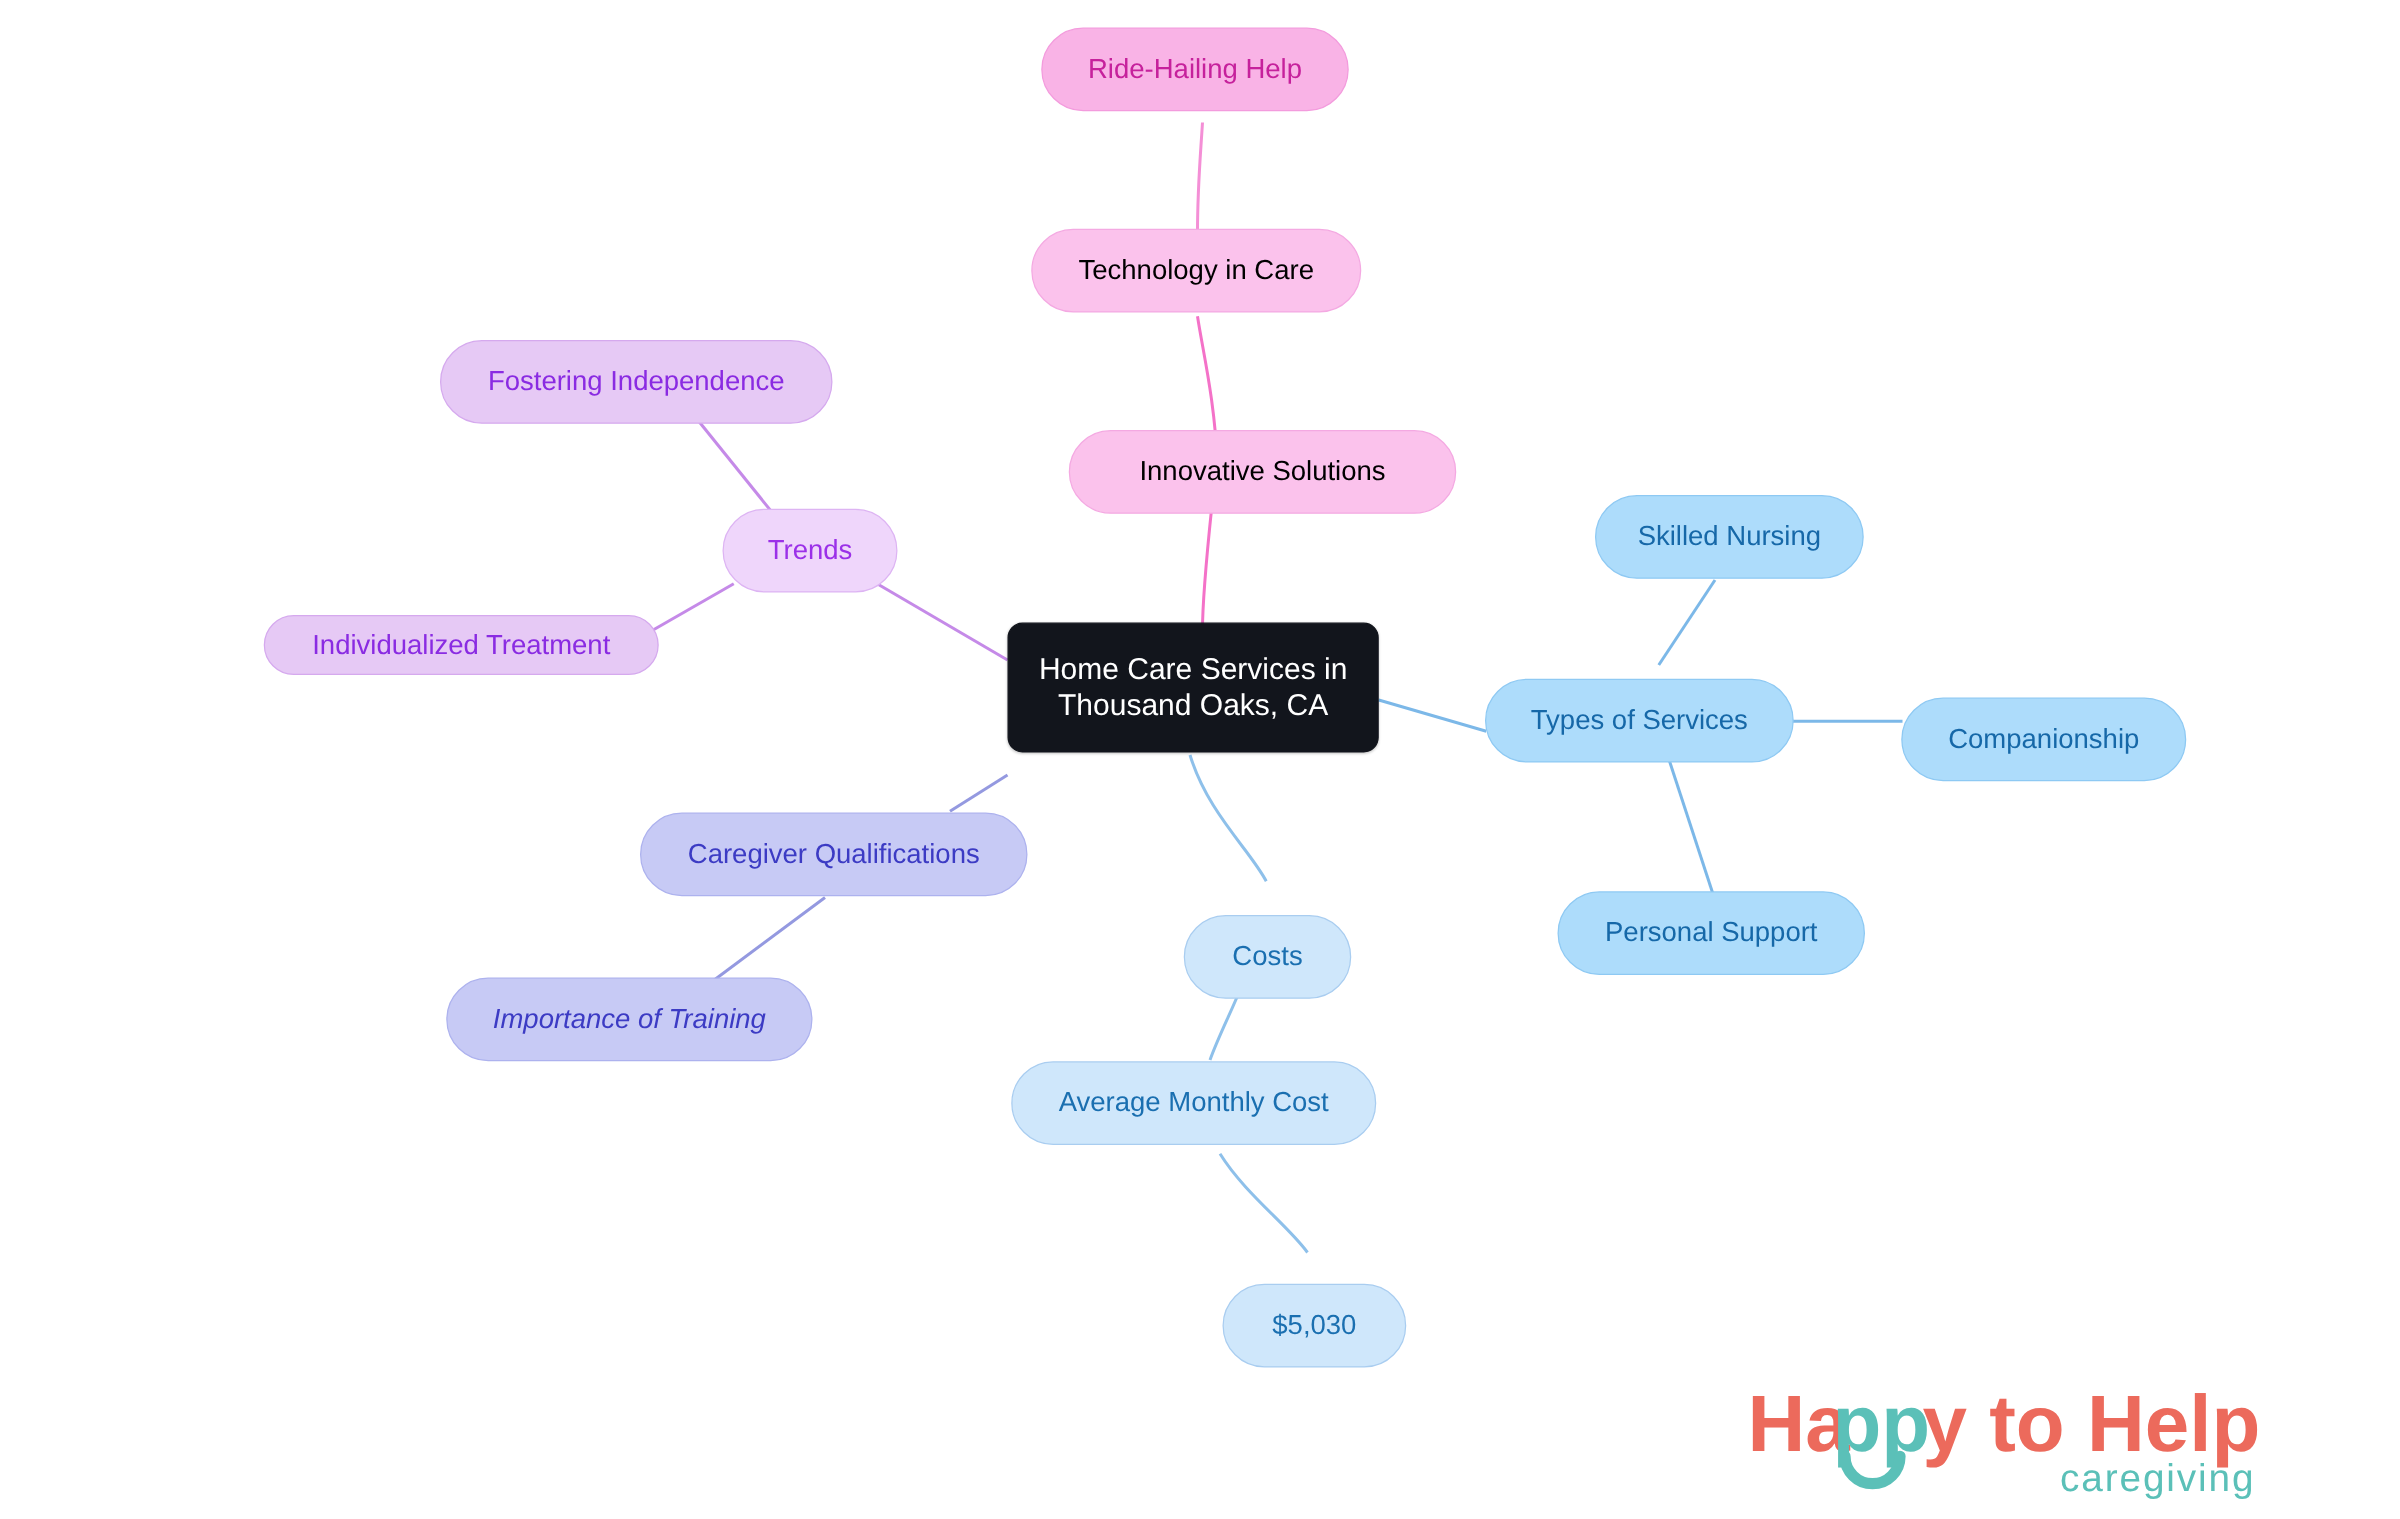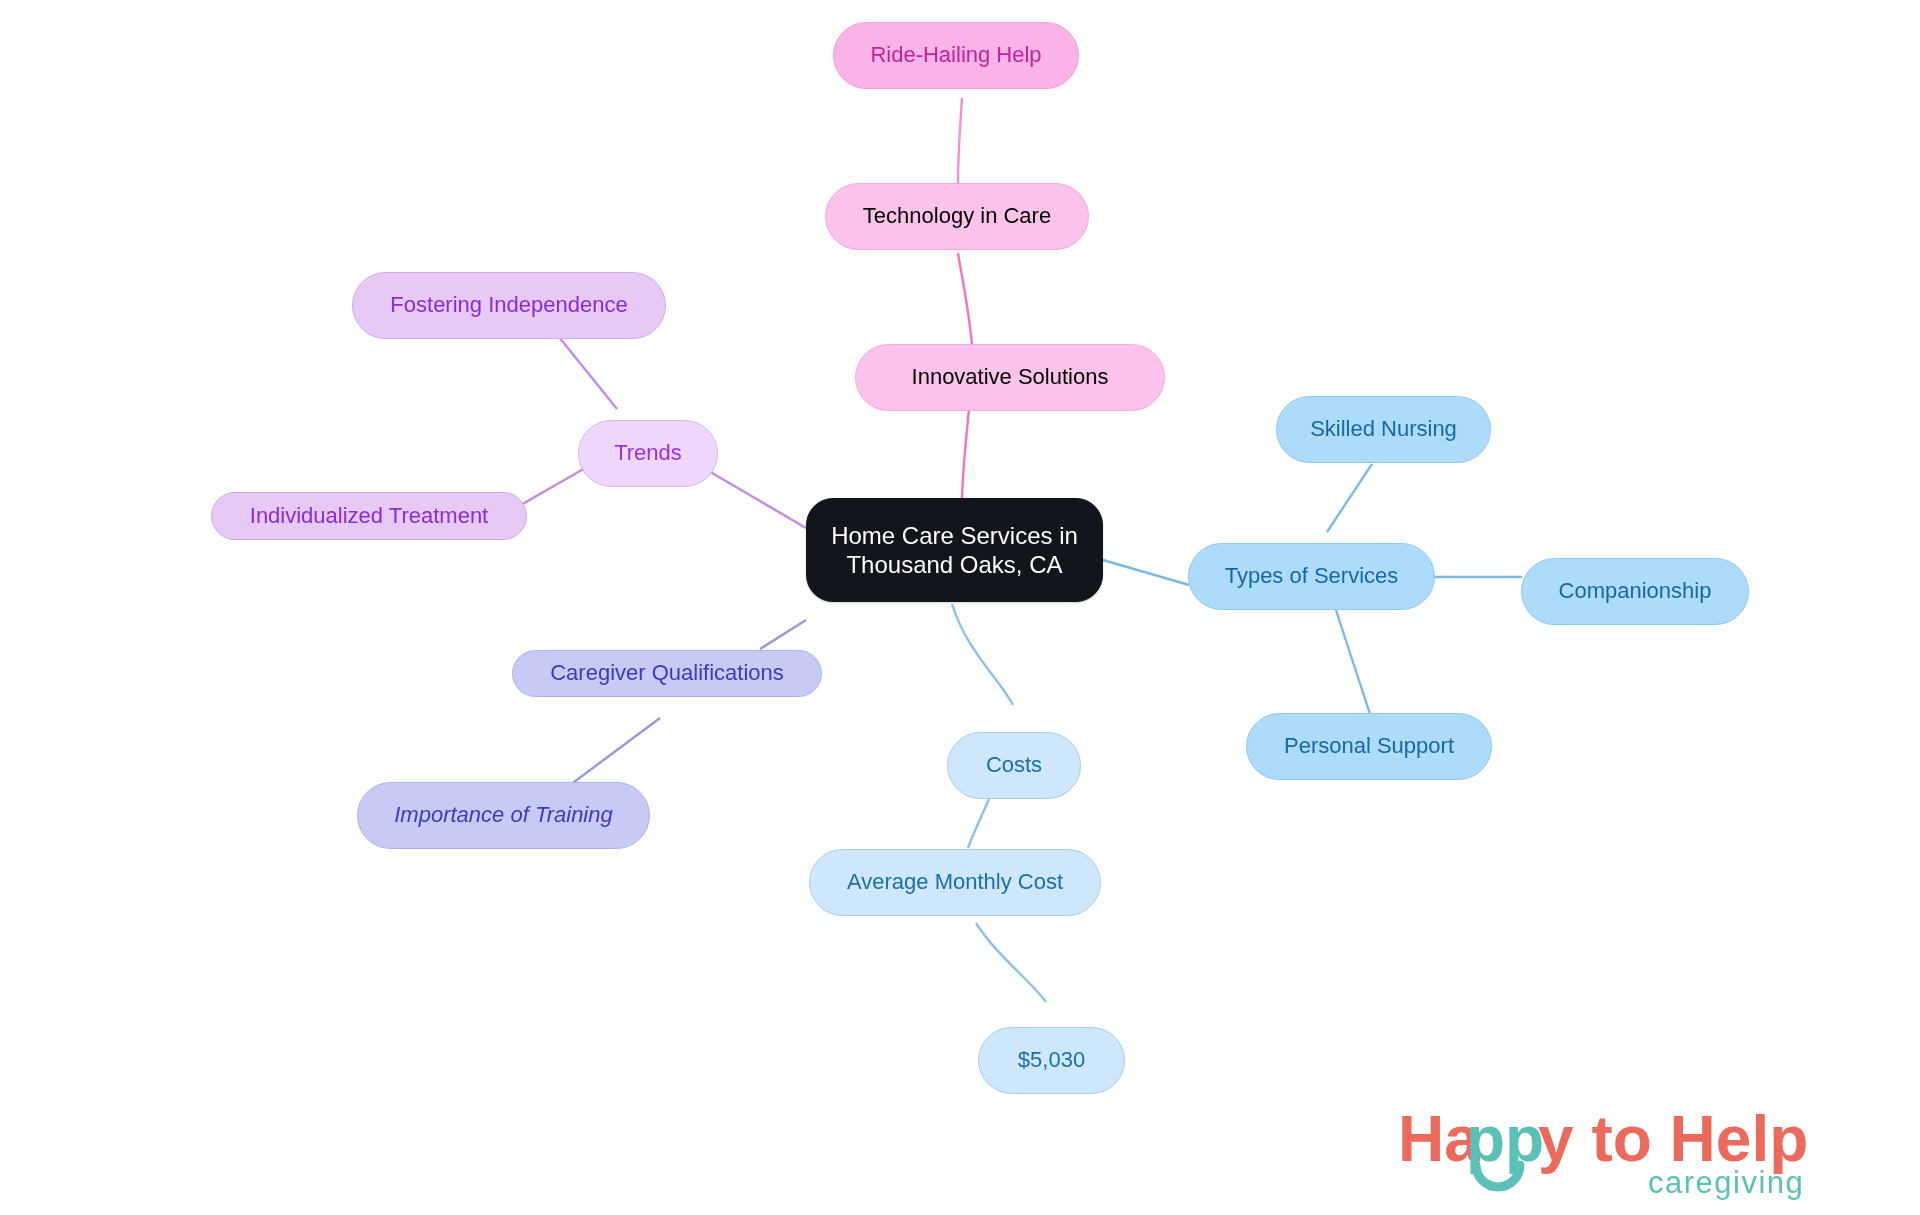--- a/index.html
+++ b/index.html
@@ -22,21 +22,21 @@
     border-width:1.5px;
     line-height:1.22;
     white-space:pre-line;
     z-index:5;
   }
   .node-root{
     background:#12151c;
     border-color:#12151c;
     color:#ffffff;
     font-size:24px;
-    border-radius:27px;
+    border-radius:12px;
     z-index:7;
     box-shadow:0 1px 2px rgba(0,0,0,.20);
   }
   .pink-strong{background:#f9b3e6;border-color:#f39bdd;color:#c6219c;}
   .pink-soft  {background:#fbc2ec;border-color:#f4a9e2;color:#000000;}
   .violet     {background:#e6c9f5;border-color:#d5a9ee;color:#8a2be2;}
   .violet-lt  {background:#efd6fb;border-color:#ddb4f3;color:#9b30e8;}
   .indigo     {background:#c7caf5;border-color:#adb2ee;color:#3c3bc4;}
   .blue       {background:#addcfb;border-color:#8ec9f3;color:#1668a8;}
   .blue-lt    {background:#cfe7fb;border-color:#a9cdf0;color:#1a6fb0;}
@@ -78,27 +78,27 @@
 
   <div class="node node-root" style="left:806px;top:498px;width:297px;height:104px;">Home Care Services in
 Thousand Oaks, CA</div>
 
   <div class="node pink-soft" style="left:855px;top:344px;width:310px;height:67px;font-size:22px;">Innovative Solutions</div>
 
   <div class="node pink-soft" style="left:825px;top:183px;width:264px;height:67px;font-size:22px;">Technology in Care</div>
 
   <div class="node pink-strong" style="left:833px;top:22px;width:246px;height:67px;font-size:22px;">Ride-Hailing Help</div>
 
-  <div class="node violet-lt" style="left:578px;top:407px;width:140px;height:67px;font-size:22px;margin-top:13px;">Trends</div>
+  <div class="node violet-lt" style="left:578px;top:407px;width:140px;height:67px;font-size:22px;">Trends</div>
 
   <div class="node violet" style="left:352px;top:272px;width:314px;height:67px;font-size:22px;">Fostering Independence</div>
 
   <div class="node violet" style="left:211px;top:492px;width:316px;height:48px;font-size:22px;">Individualized Treatment</div>
 
-  <div class="node indigo" style="left:512px;top:650px;width:310px;height:47px;font-size:22px;">Caregiver Qualifications</div>
+  <div class="node indigo" style="left:512px;top:650px;width:310px;height:67px;font-size:22px;">Caregiver Qualifications</div>
 
   <div class="node indigo" style="left:357px;top:782px;width:293px;height:67px;font-size:22px;font-style:italic;">Importance of Training</div>
 
   <div class="node blue-lt" style="left:947px;top:692px;width:134px;height:67px;font-size:22px;margin-top:40px;">Costs</div>
 
   <div class="node blue-lt" style="left:809px;top:849px;width:292px;height:67px;font-size:22px;">Average Monthly Cost</div>
 
   <div class="node blue-lt" style="left:978px;top:1003px;width:147px;height:67px;font-size:22px;margin-top:24px;">$5,030</div>
 
   <div class="node blue" style="left:1188px;top:543px;width:247px;height:67px;font-size:22px;">Types of Services</div>

